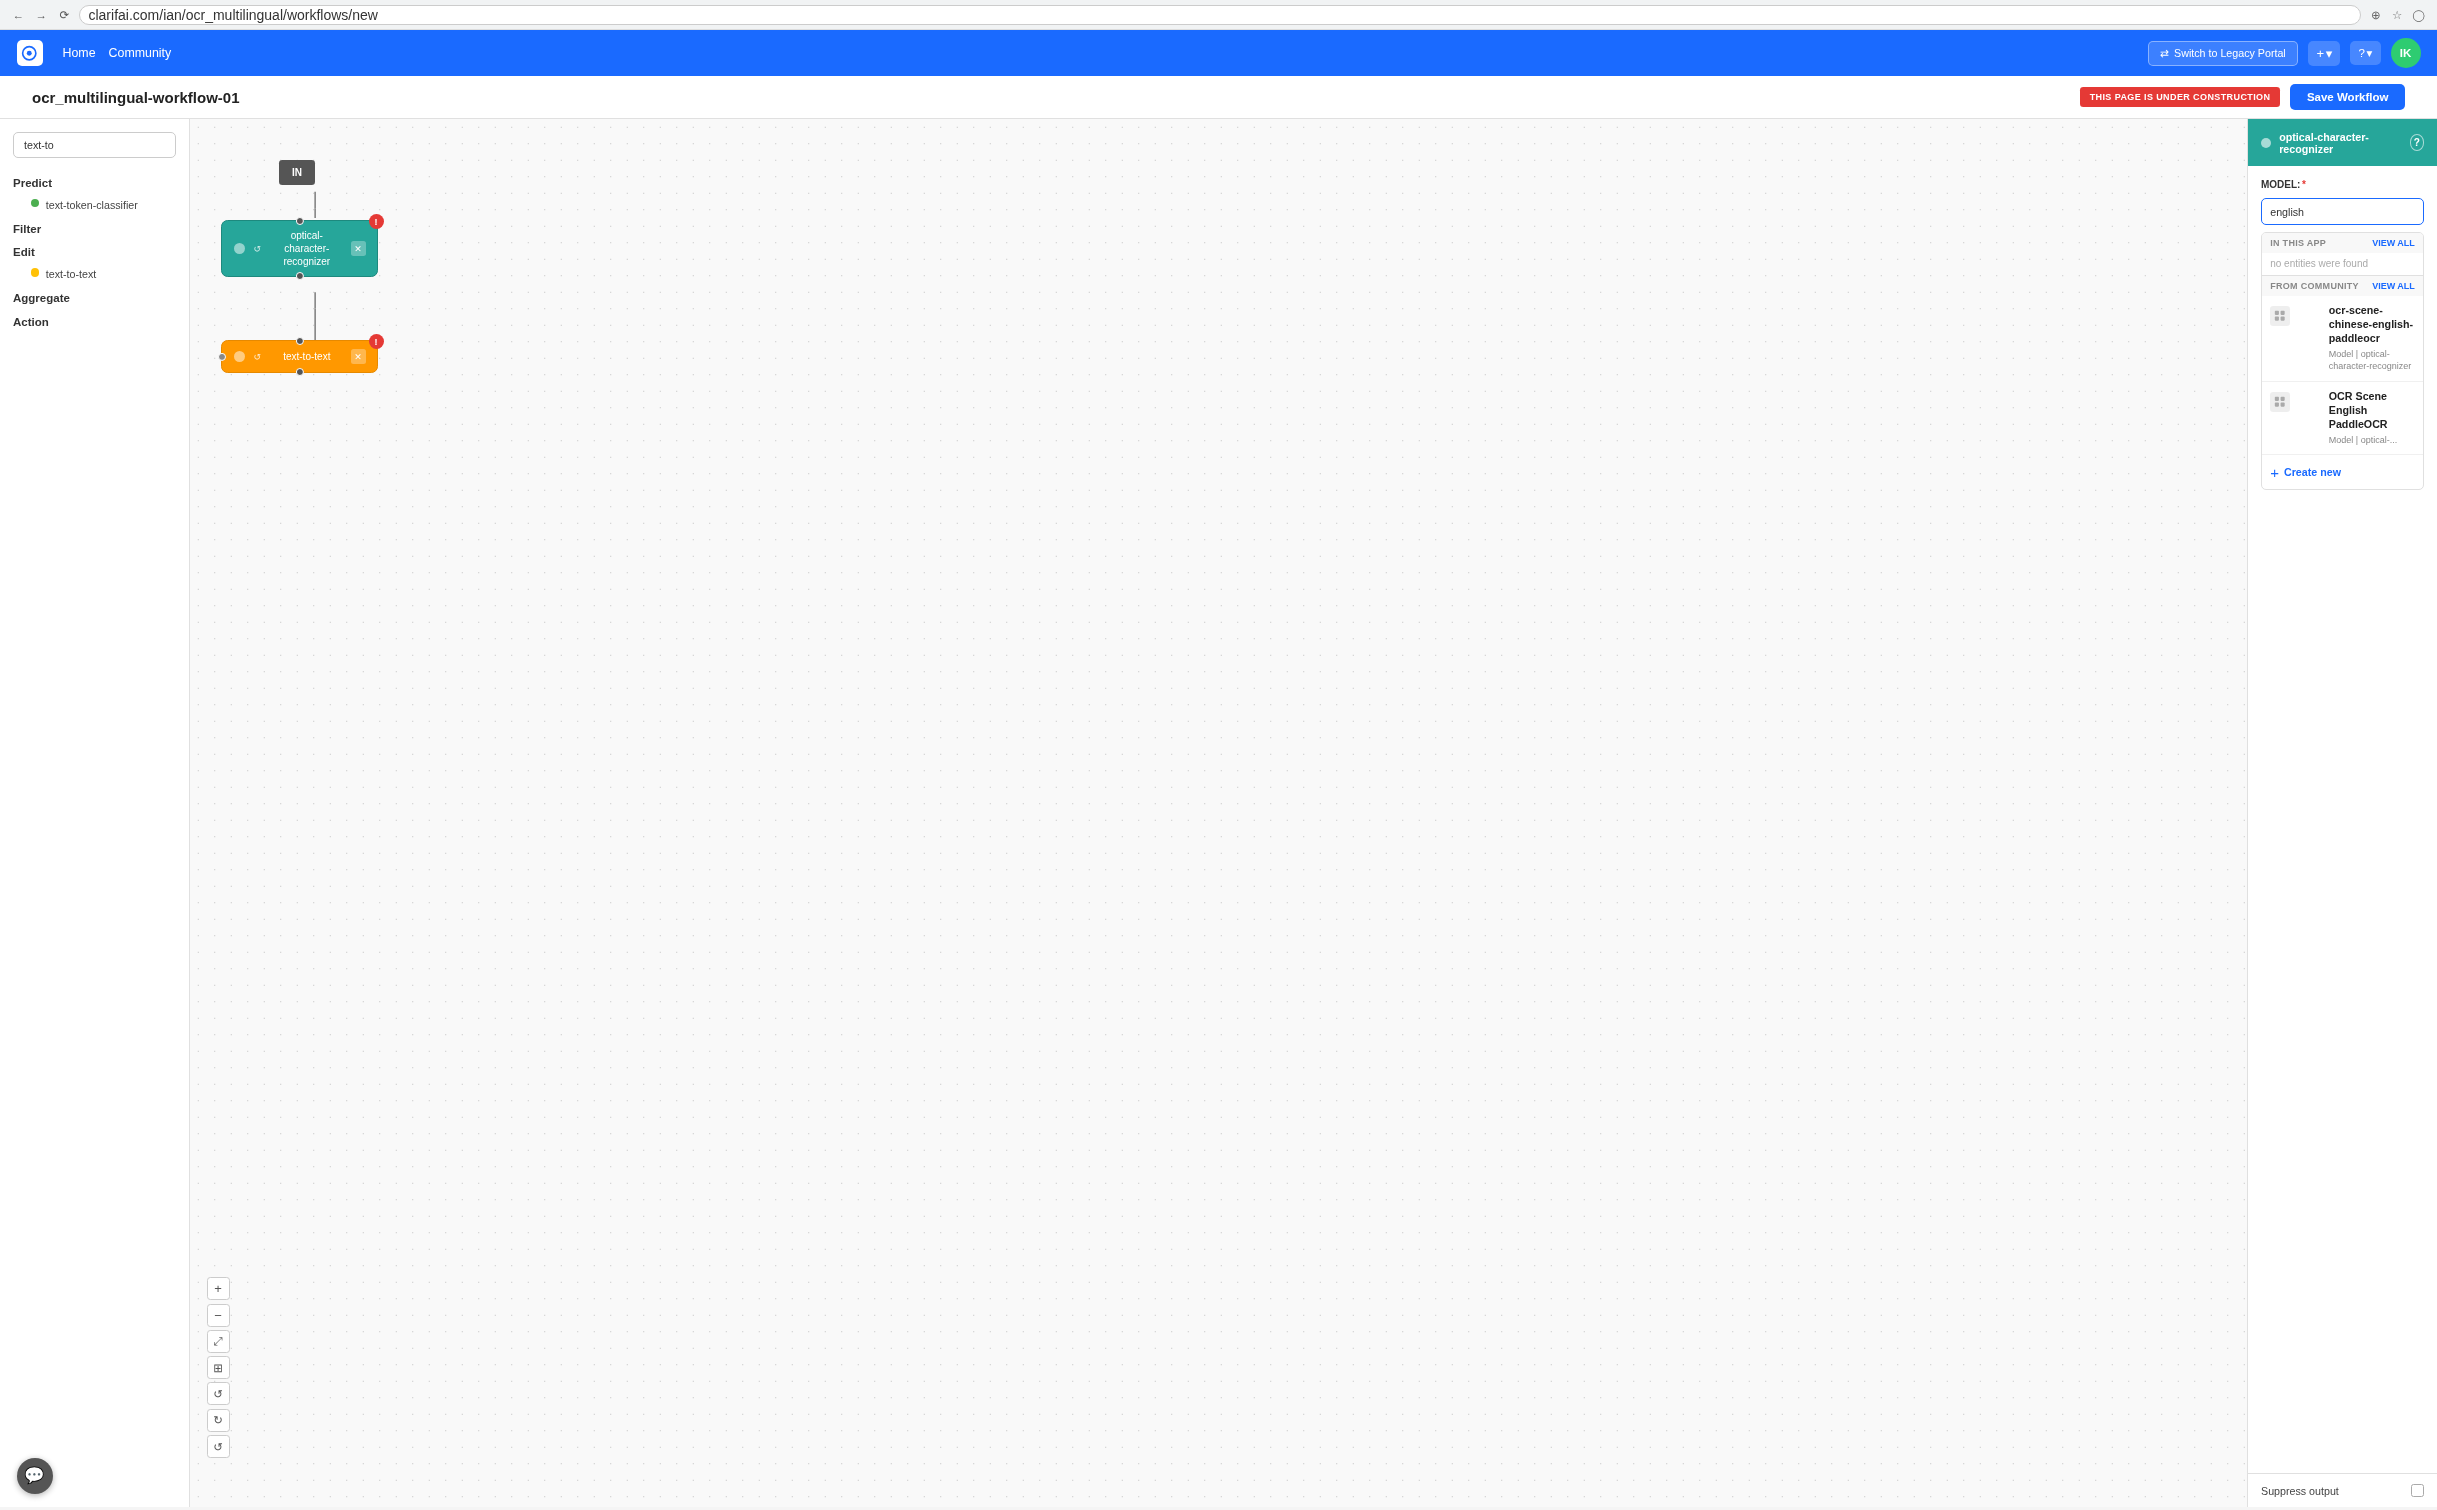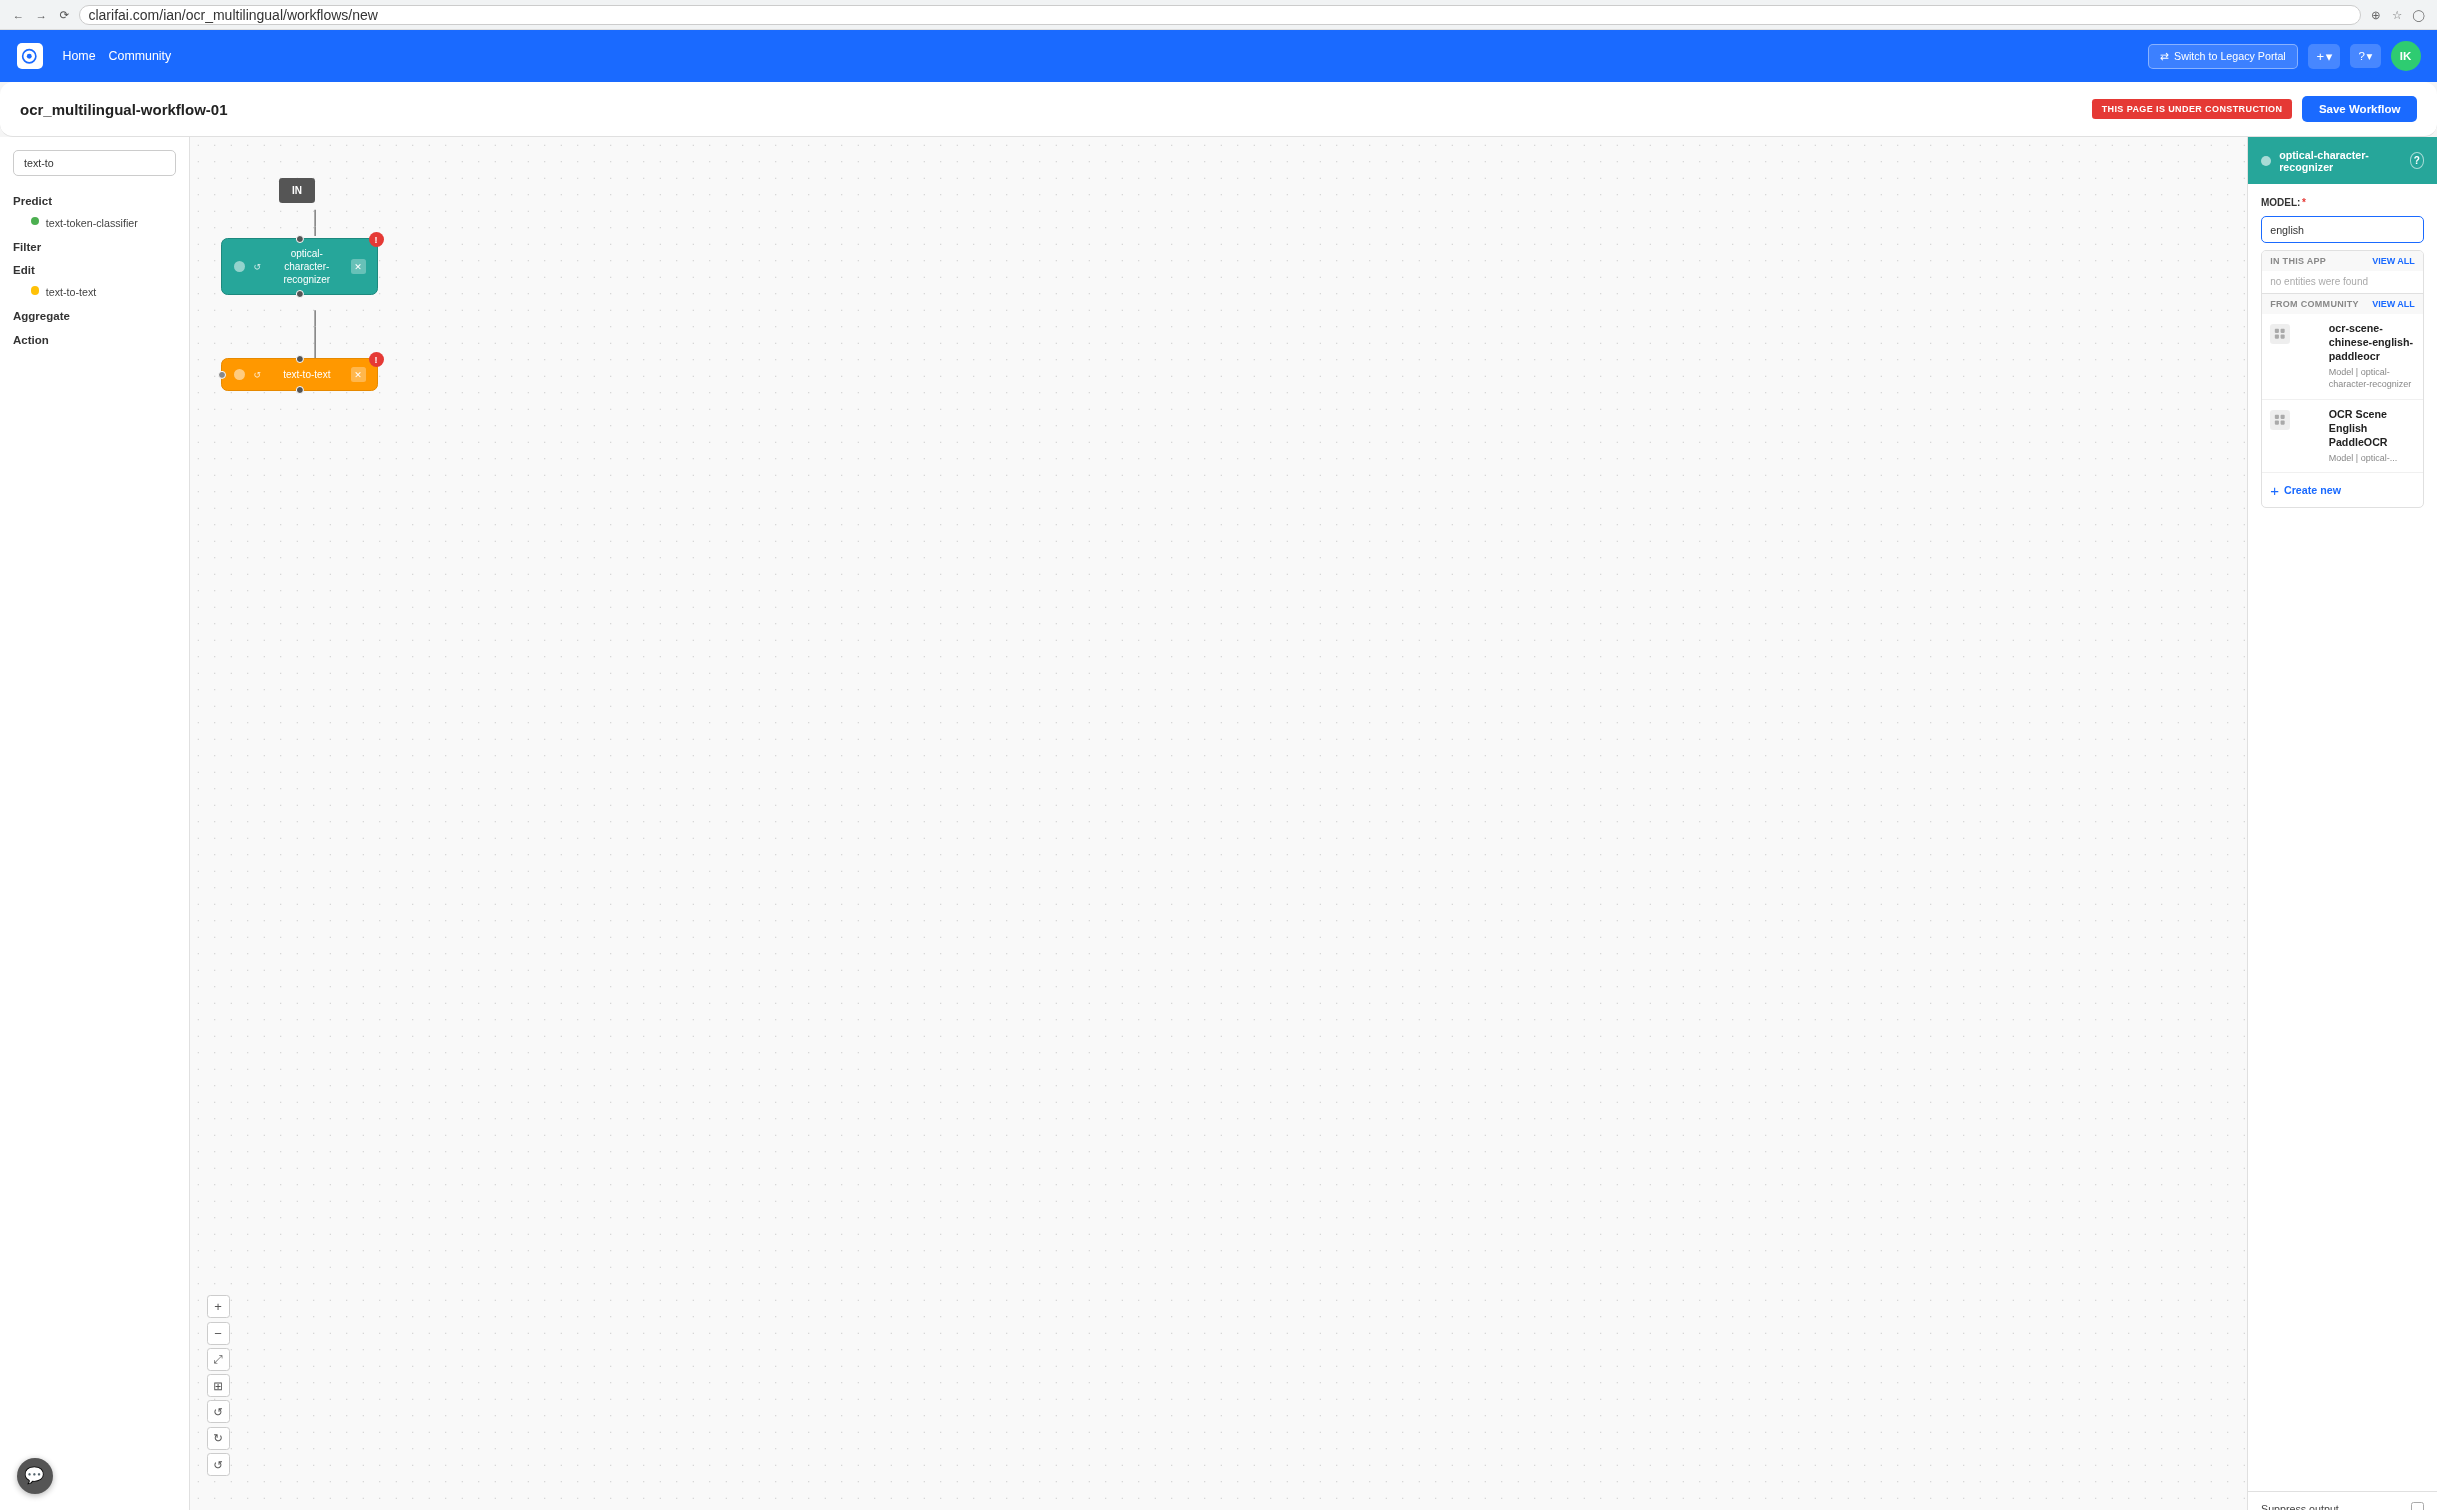--- a/index.html
+++ b/index.html
@@ -24,21 +24,21 @@
       flex: 1; height: 20px; border-radius: 10px; border: 0.8px solid #ccc;
       background: white; padding: 0 8.2px; font-size: 14px; color: #333;
       display: flex; align-items: center;
     }
     .browser-icons { display: flex; gap: 5px; align-items: center; }
     .browser-icon { width: 16.5px; height: 16.5px; color: #666; font-size: 11.5px; display: flex; align-items: center; justify-content: center; }
 
     
     .app-header {
       background: #1a6aff;
-      height: 52px;
+      height: 46px;
       display: flex;
       align-items: center;
       padding: 0 16.5px;
       gap: 20px;
     }
     .app-logo {
       width: 26px; height: 26px;
       background: white;
       border-radius: 5px;
       display: flex; align-items: center; justify-content: center;
@@ -73,26 +73,25 @@
     .user-avatar {
       width: 30px; height: 30px; border-radius: 50%;
       background: #2ecc71; color: white;
       display: flex; align-items: center; justify-content: center;
       font-weight: bold; font-size: 11.5px; cursor: pointer;
     }
 
     
     .page-title-bar {
       background: white;
-      height: 55px;
+      height: 43px;
       display: flex;
       align-items: center;
-      padding: 0 20px;
+      padding: 0 32px;
       border-bottom: 0.8px solid #e0e0e0;
-      border-radius: 13px;
     }
     .workflow-title { font-size: 15px; font-weight: 600; color: #222; flex: 1; }
     .under-construction-badge {
       background: #e53935;
       color: white;
       font-size: 9px;
       font-weight: 600;
       padding: 5px 10px;
       border-radius: 3.3px;
       text-transform: uppercase;

